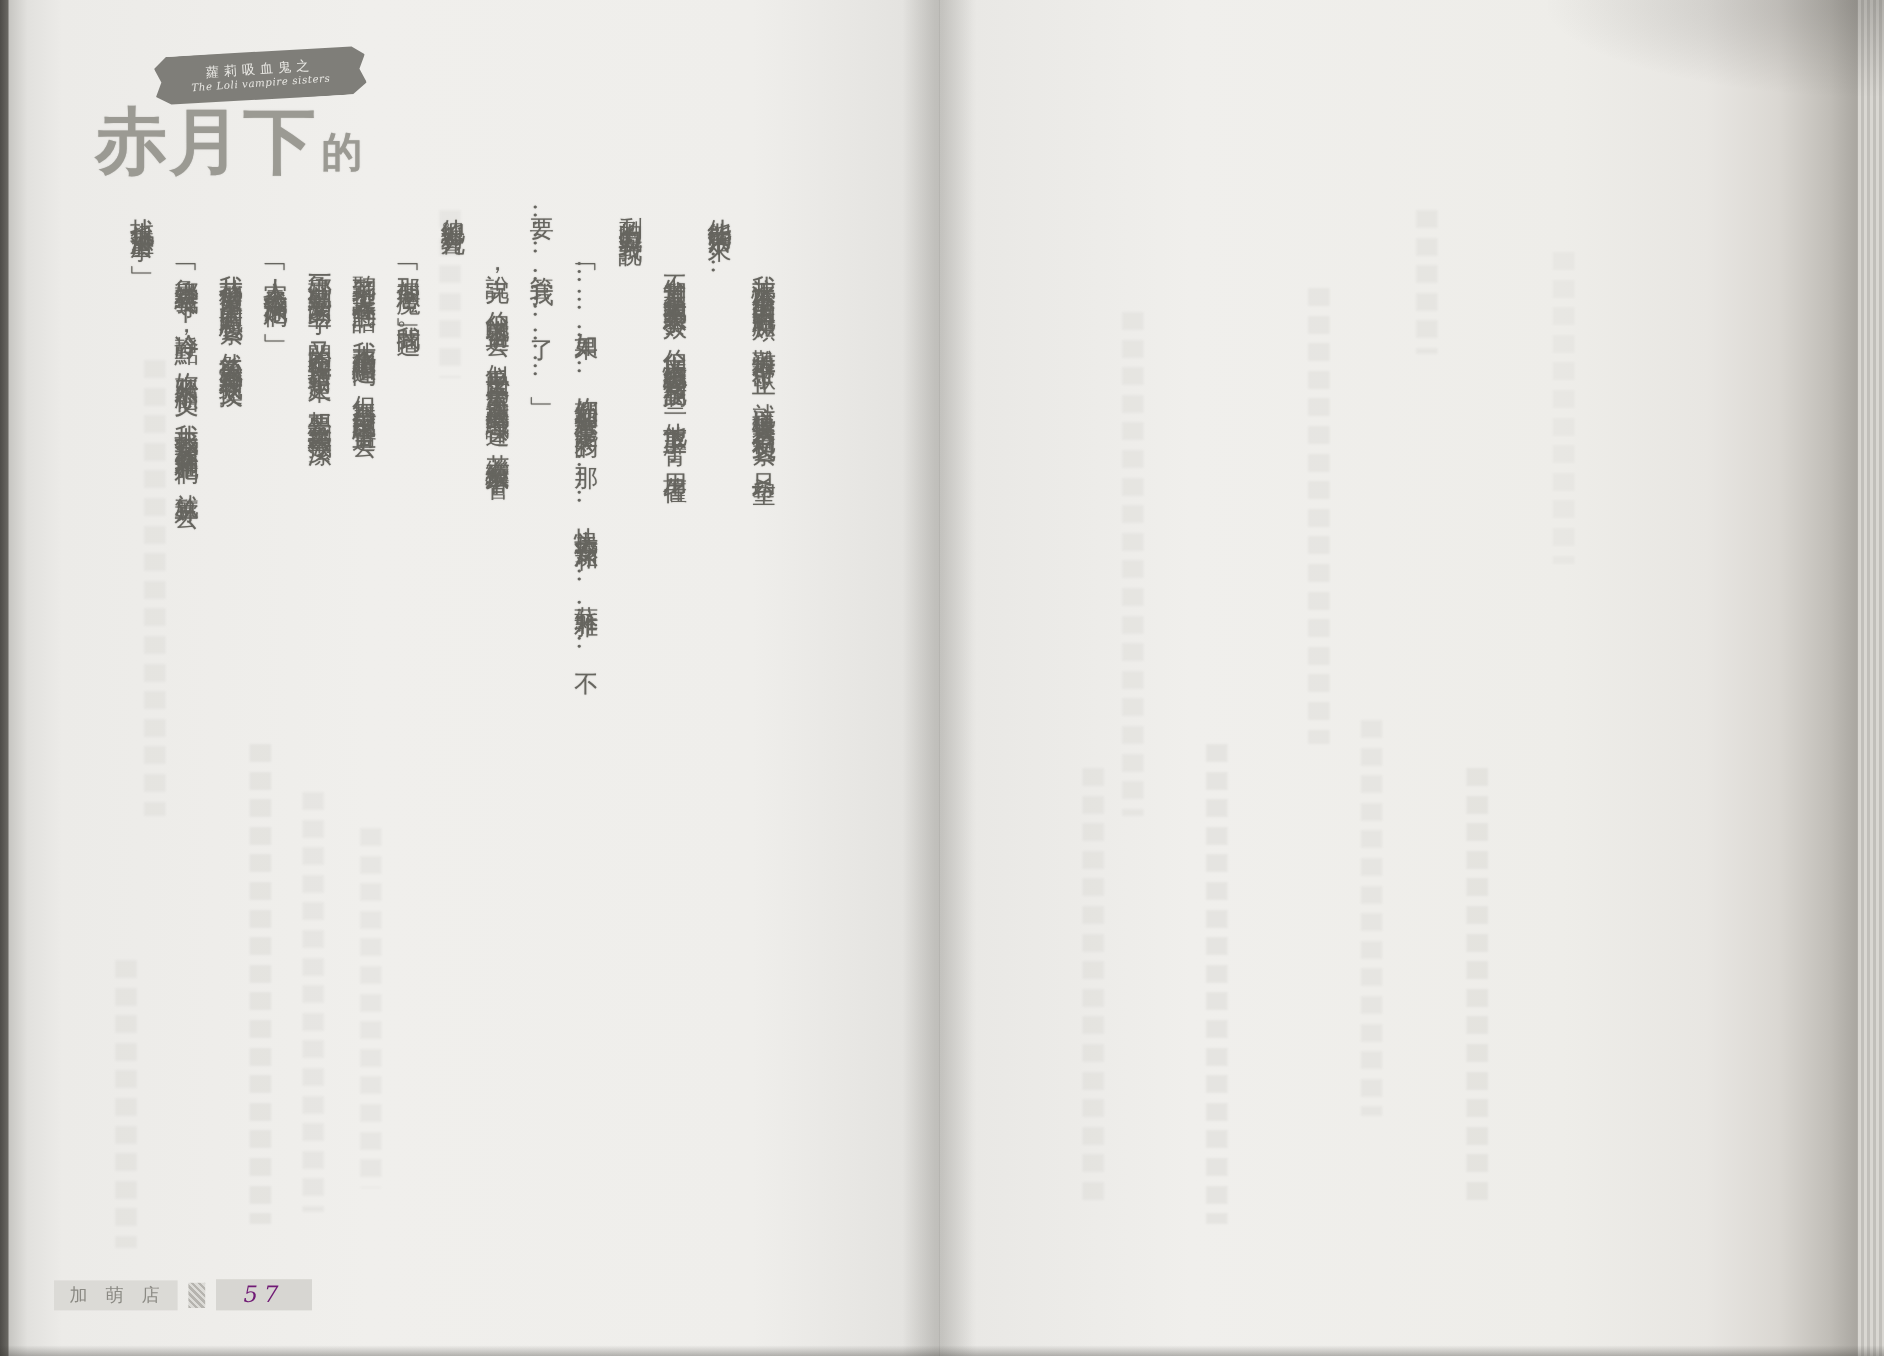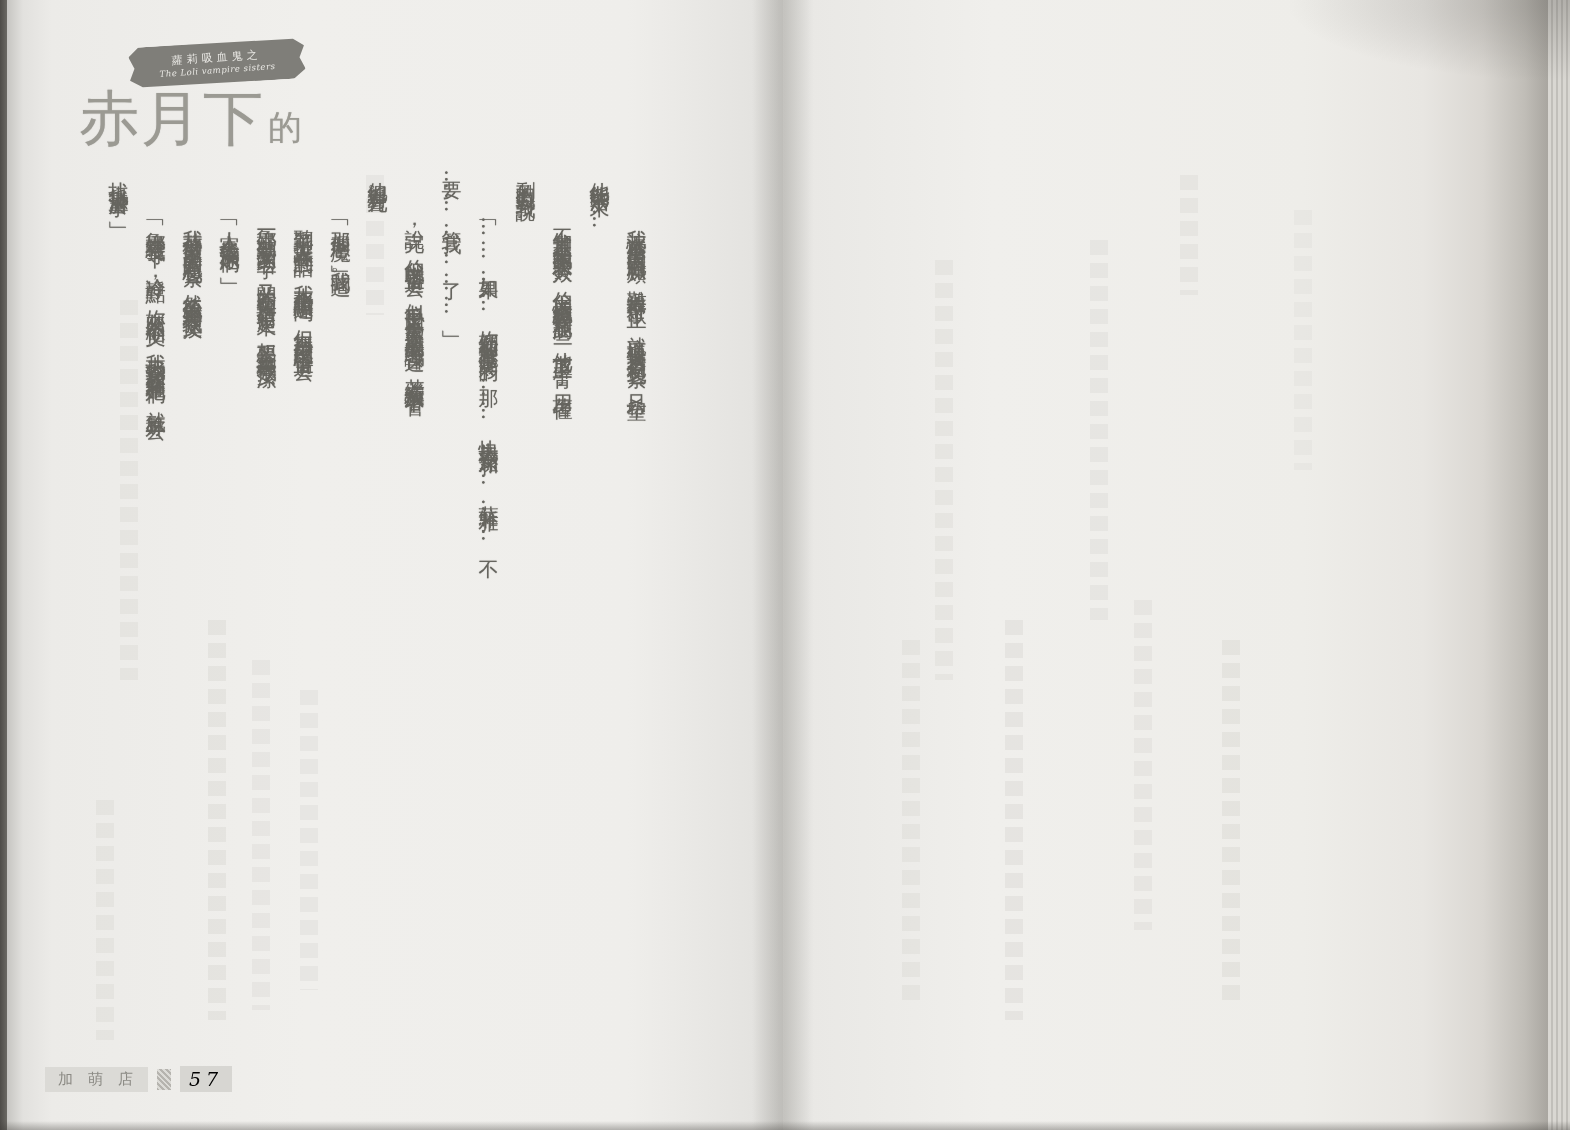--- a/index.html
+++ b/index.html
@@ -46,21 +46,21 @@
     position:relative;margin-left:50px;width:176px;height:42px;
     background:#7f7e79;transform:rotate(-4deg);
     clip-path:polygon(6% 0,94% 5%,100% 22%,97% 50%,100% 78%,93% 100%,7% 95%,0 78%,3% 50%,0 22%);
     display:flex;flex-direction:column;align-items:center;justify-content:center;
     color:#e9e8e4;
   }
   .ribbon-cn{font-size:11px;letter-spacing:4px;line-height:1.2;}
   .ribbon-en{font-size:8.5px;font-style:italic;letter-spacing:.5px;line-height:1.2;}
   .title-row{
     display:flex;align-items:flex-end;margin-top:4px;
-    color:#9b9a93;font-weight:normal;
+    color:#9b9a93;font-weight:bold;
     text-shadow:0 0 1px rgba(150,149,143,.6);
   }
   .t-big{font-size:60px;line-height:1;letter-spacing:2px;}
   .t-small{font-size:34px;line-height:1;margin:0 3px 4px 3px;}
   
   .text-flow{
     position:absolute;top:166px;height:888px;
     writing-mode:vertical-rl;
   }
   .flow-left{left:90px;width:558px;}
@@ -80,22 +80,22 @@
   .footer-left{position:absolute;left:38px;top:1066px;display:flex;align-items:center;gap:9px;justify-content:flex-end;}
   .shop-label{
     background:#dbdad6;color:#8b8a84;font-size:15px;
     letter-spacing:15px;padding:3px 0 3px 13px;
   }
   .hatch{
     width:14px;height:21px;
     background:repeating-linear-gradient(45deg,#b6b4af 0 2px,#dcdbd7 2px 4px);
   }
   .page-num-left{
-    background:#d7d6d2;color:#000000;font-style:italic;
-    font-size:19px;padding:2px 9px;letter-spacing:5px;
+    background:#d7d6d2;color:#701a75;font-style:italic;
+    font-size:19px;padding:2px 23px;letter-spacing:5px;
   }
 </style>
 </head>
 <body>
 
 <div class="page-left">
   <div class="logo">
     <div class="ribbon">
       <div class="ribbon-cn">蘿莉吸血鬼之</div>
       <div class="ribbon-en">The Loli vampire sisters</div>

